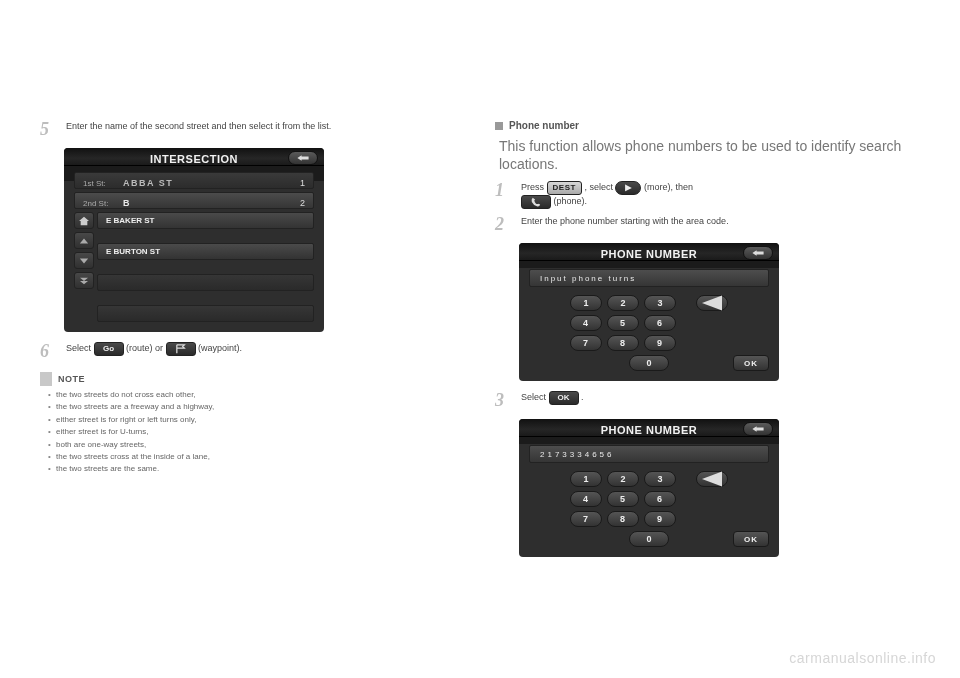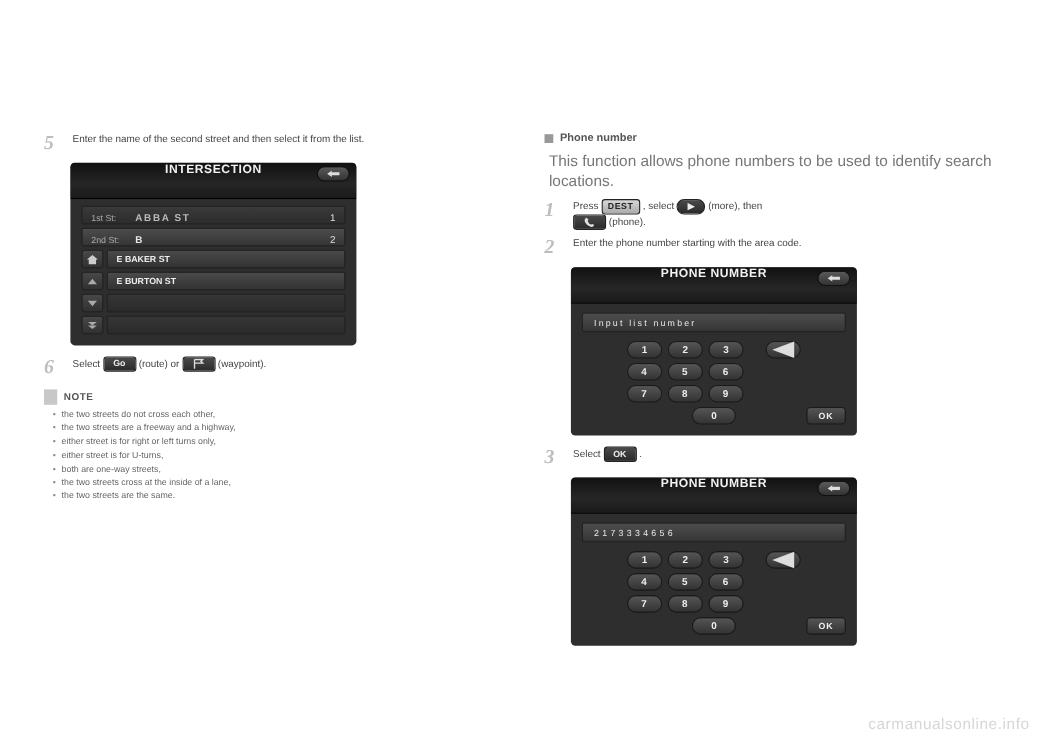--- a/index.html
+++ b/index.html
@@ -45,24 +45,24 @@
     border-radius: 4px;
     background: linear-gradient(#1b1b1b 0%, #1b1b1b 18%, #2e2e2e 18%, #2e2e2e 100%);
     margin: 4px 0 10px 24px;
     padding: 0 0 6px 0;
     font-family: Arial, sans-serif;
     color: #ddd;
     overflow: hidden;
   }
   .shot-titlebar {
     display: flex;
-    align-items: flex-start;
+    align-items: flex-end;
     justify-content: center;
     position: relative;
-    height: 33px;
+    height: 18px;
     background: linear-gradient(#111 0%, #262626 60%, #1a1a1a 100%);
     border-bottom: 1px solid #000;
   }
   .shot-title {
     color: #f2f2f2;
     font-weight: bold;
     font-size: 11px;
     letter-spacing: 0.5px;
   }
   .back-btn {
@@ -93,21 +93,21 @@
     padding: 0 8px;
     font-size: 9px;
     color: #e8e8e8;
   }
   .row .lbl { color: #aaa; font-size: 8px; width: 40px; flex-shrink: 0; }
   .row .val { flex: 1; letter-spacing: 1.5px; font-weight: bold; }
   .row .cnt { color: #ddd; font-size: 9px; }
   .row.dim { background: linear-gradient(#3a3a3a, #2c2c2c); color: #bbb; }
   .row.dim .val { color: #bbb; }
   .list-area { display: flex; gap: 3px; }
-  .list-col { flex: 1; display: flex; flex-direction: column; gap: 3px; }
+  .list-col { flex: 1; display: flex; flex-direction: column; gap: 14px; }
   .scroll-col { width: 20px; display: flex; flex-direction: column; gap: 3px; }
   .sbtn {
     height: 17px;
     background: linear-gradient(#484848, #303030);
     border: 1px solid #222;
     border-radius: 3px;
     display: flex;
     align-items: center;
     justify-content: center;
   }
@@ -345,21 +345,21 @@
     <div class="shot">
       <div class="shot-titlebar">
         <span class="shot-title">PHONE NUMBER</span>
         <div class="back-btn">
           <svg viewBox="0 0 20 10">
               <path d="M2 5 L8 1 L8 3 L18 3 L18 7 L8 7 L8 9 Z" fill="#ddd"></path>
             </svg>
         </div>
       </div>
       <div class="shot-body">
-        <div class="prompt-bar">Input list number</div>
+        <div class="prompt-bar">Input phone turns</div>
         <div class="keypad">
           <div class="kp-row">
             <div class="key">1</div>
             <div class="key">2</div>
             <div class="key">3</div>
             <div style="width:10px"></div>
             <div class="key">
               <svg viewBox="0 0 12 8">
                   <path d="M10 1 L10 7 L2 4 Z" fill="#ddd"></path>
                 </svg>

